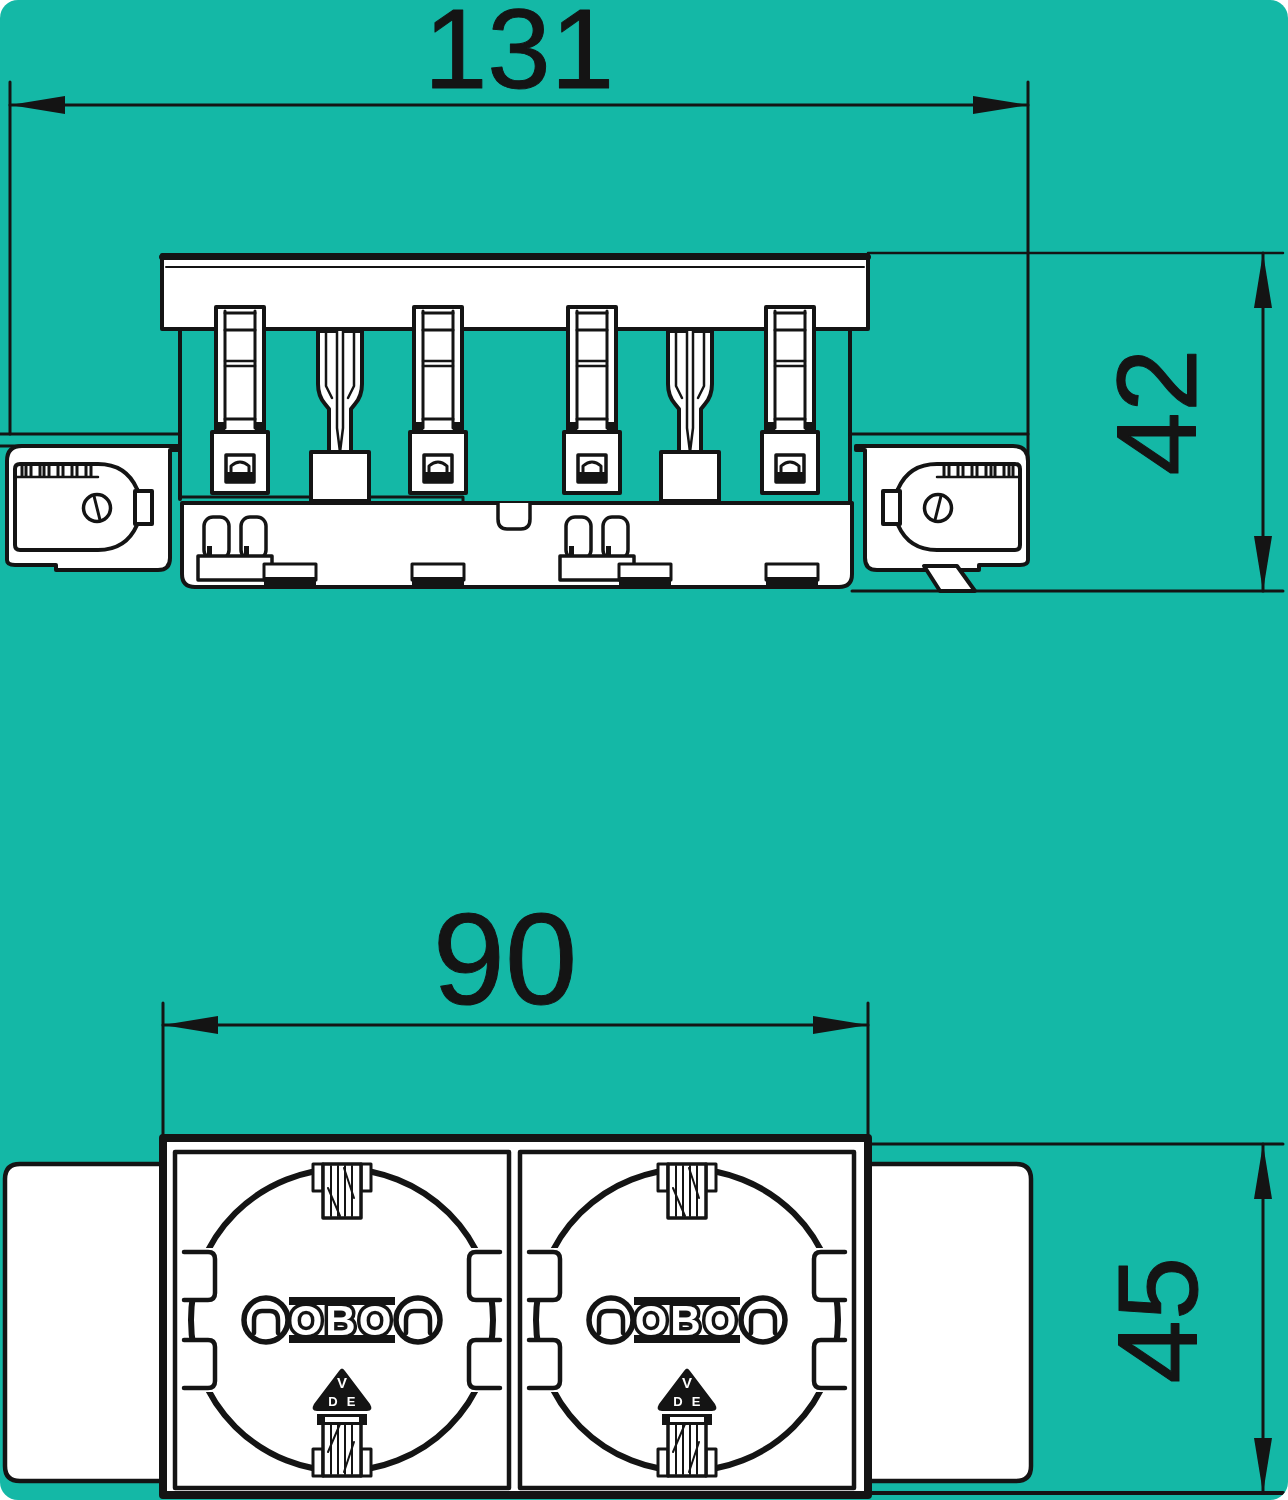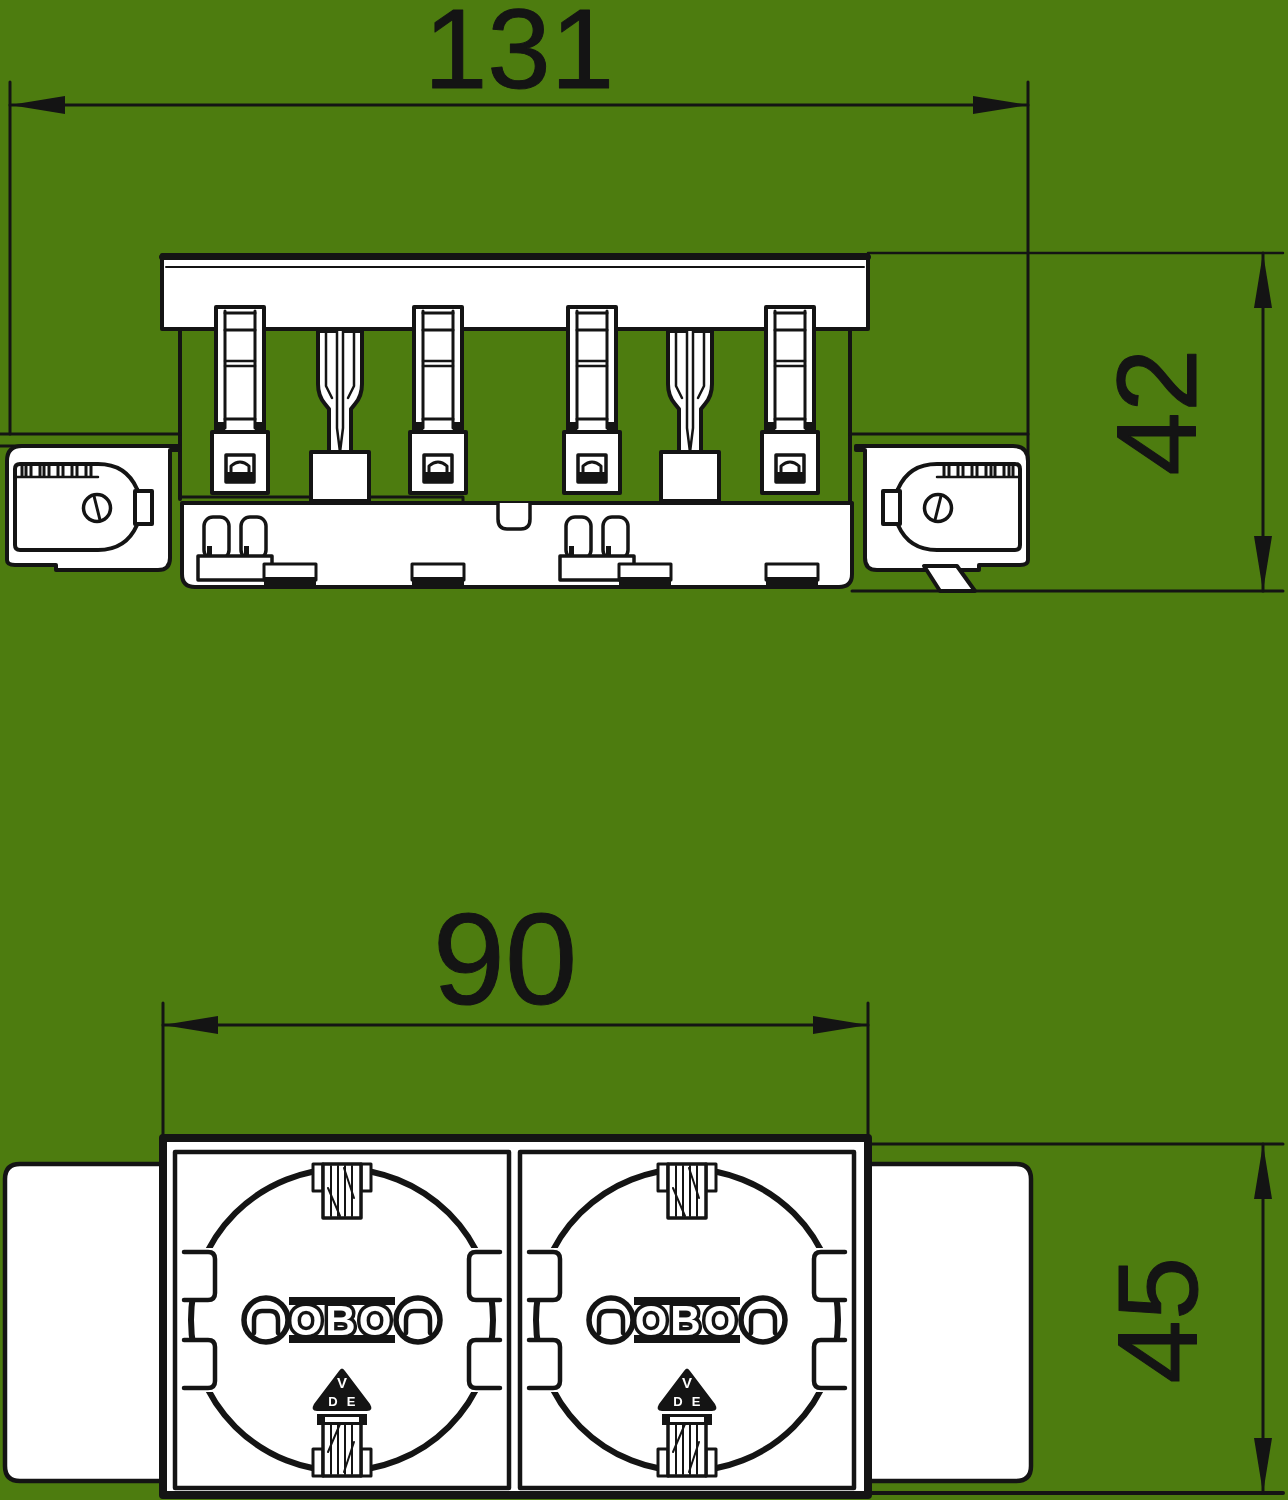--- a/index.html
+++ b/index.html
@@ -1,17 +1,17 @@
 <!DOCTYPE html>
 <html><head>
 <meta charset="utf-8">
 <style>
   html,body{margin:0;padding:0;background:#fff;}
-  .canvas{width:1288px;height:1500px;position:relative;background:#4d7c0f;overflow:hidden;
-          font-family:"Liberation Sans", sans-serif;}
+  .canvas{width:1288px;height:1500px;position:relative;background:#14b8a6;overflow:hidden;
+          font-family:"Liberation Sans", sans-serif;border-radius:18px;}
   svg{display:block;}
   text.dim{font-family:"Liberation Sans", sans-serif;fill:#141414;}
   text.brand{font-family:"Liberation Sans", sans-serif;font-weight:bold;}
   text.mark{font-family:"Liberation Sans", sans-serif;font-weight:bold;fill:#ffffff;}
 </style>
 </head>
 <body>
 
 <div class="canvas">
 <svg width="1288" height="1500" viewBox="0 0 1288 1500" xmlns="http://www.w3.org/2000/svg" stroke-linecap="round" stroke-linejoin="round" color="#141414">

